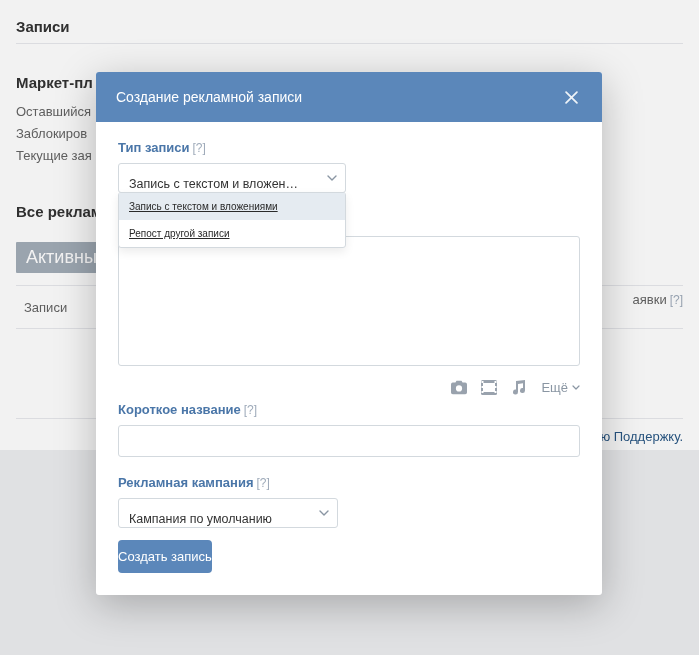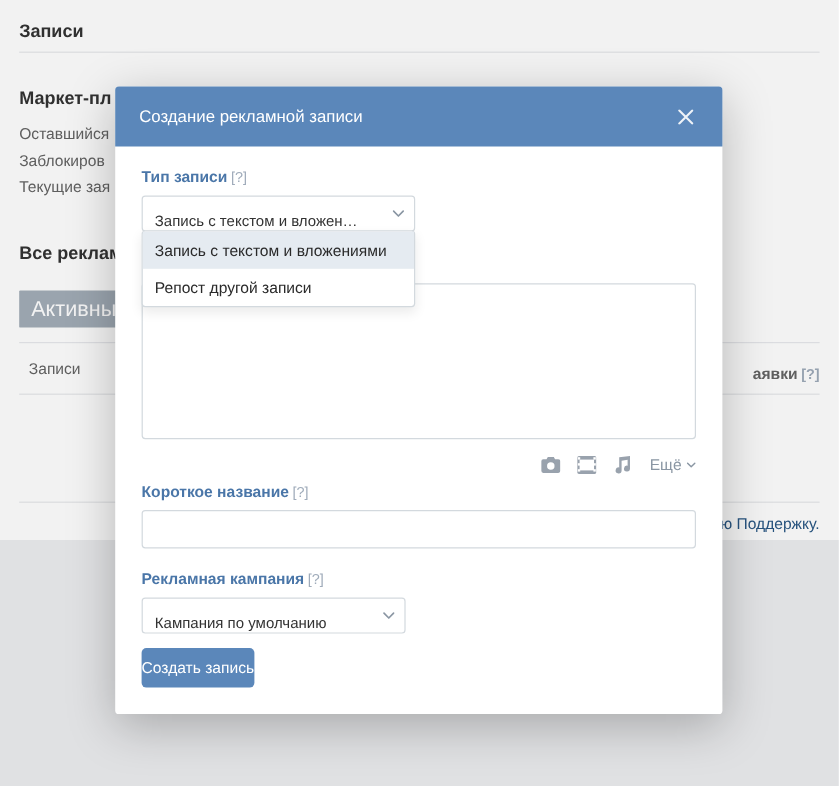--- a/index.html
+++ b/index.html
@@ -37,22 +37,22 @@
     height: 44px;
     display: flex; align-items: center;
     color: #656565; font-weight: 500;
     padding-left: 8px;
   }
   .table-body { height: 90px; border-bottom: 1px solid #e7e8ec; }
   .support { text-align: right; color: #2a5885; padding: 10px 0; }
   .help { color: #9fabba; font-size: 12px; margin-left: 3px; }
 
   .right-col-hint {
-    position: absolute; right: 16px; top: 304px;
-    color: #656565; font-weight: 700;
+    position: absolute; right: 16px; top: 292px;
+    color: #656565; font-weight: 400;
   }
 
   .lower-area {
     position: absolute; left:0; right:0; top: 450px; bottom:0;
     background: #edeef0;
   }
 
   
   .overlay {
     position: absolute; inset: 0;
@@ -122,22 +122,23 @@
     width: 228px;
     border: 1px solid #d3d9de;
     border-radius: 3px;
     background:#fff;
     margin-top: -1px;
     z-index: 50;
     box-shadow: 0 4px 10px rgba(0,0,0,0.08);
   }
   .dropdown .opt {
     padding: 8px 10px;
-    font-size: 13px;
+    font-size: 10px;
     cursor:pointer;
+    text-decoration:underline;
   }
   .dropdown .opt.active { background:#e5ebf1; }
 
   .textarea {
     margin-top: 37px;
     width: 100%;
     height: 130px;
     border: 1px solid #d3d9de;
     border-radius: 3px;
     resize: none;

